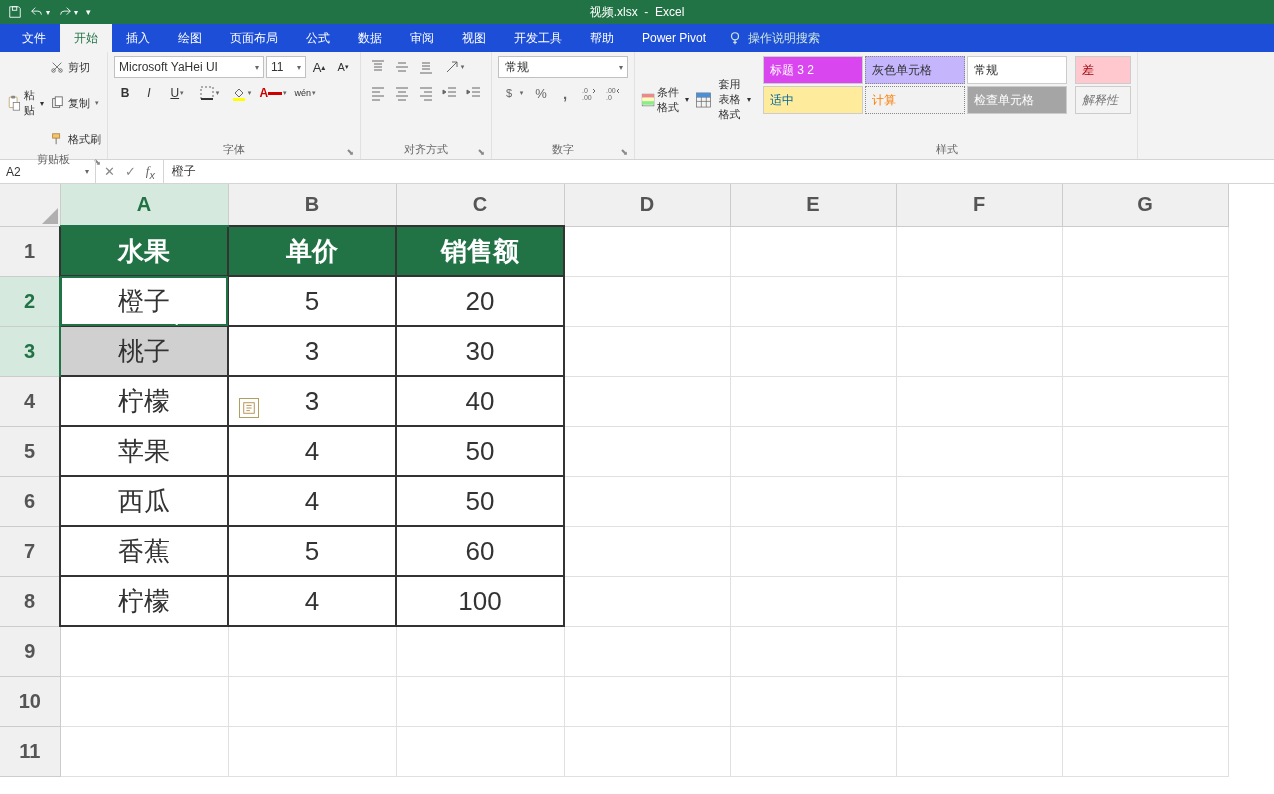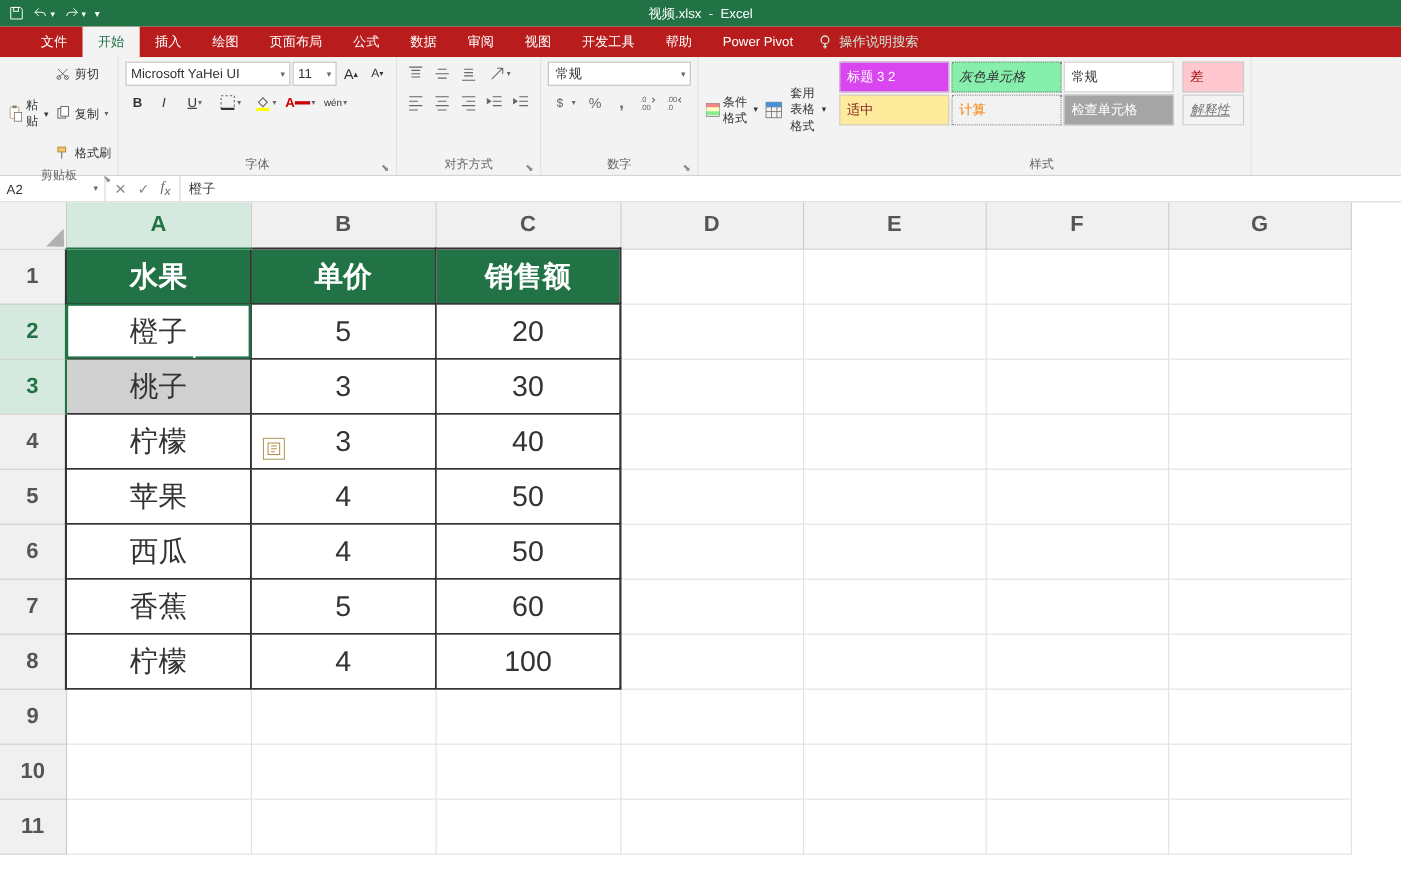--- a/index.html
+++ b/index.html
@@ -7,21 +7,21 @@
 
 
 .title-bar { background: #217346; height: 24px; display: flex; align-items: center; color: #fff; position: relative; }
 .qat { display: flex; gap: 8px; padding: 0 8px; align-items: center; }
 .qat svg { width: 14px; height: 14px; fill: #fff; }
 .qat-item { display: flex; align-items: center; cursor: pointer; }
 .qat-caret { font-size: 8px; margin-left: 2px; }
 .title-text { position: absolute; left: 50%; transform: translateX(-50%); font-size: 12px; }
 
 
-.ribbon-tabs { background: #b91c1c; height: 28px; display: flex; align-items: stretch; padding-left: 23px; }
+.ribbon-tabs { background: #1d4ed8; height: 28px; display: flex; align-items: stretch; padding-left: 8px; }
 .tab { color: #fff; padding: 0 14px; display: flex; align-items: center; font-size: 12px; cursor: pointer; }
 .tab.active { background: #f3f3f3; color: #217346; }
 .tell-me { display: flex; align-items: center; color: #cde6d9; margin-left: 8px; gap: 6px; }
 .tell-me svg { width: 14px; height: 14px; fill: none; stroke: #cde6d9; stroke-width: 1.4; }
 
 
 .ribbon { background: #f3f3f3; height: 108px; border-bottom: 1px solid #d4d4d4; display: flex; }
 .group { border-right: 1px solid #e1e1e1; display: flex; flex-direction: column; justify-content: space-between; padding: 4px 6px 2px 6px; }
 .group-body { display: flex; gap: 6px; flex: 1; }
 .group-label { text-align: center; font-size: 11px; color: #666; padding-top: 2px; position: relative; }
@@ -42,23 +42,23 @@
 .icon-btn svg { width: 16px; height: 16px; }
 .icon-btn.split { width: 30px; }
 .mini-caret { font-size: 7px; color: #666; margin-left: 1px; }
 
 .num-sel { height: 22px; border: 1px solid #c0c0c0; background: #fff; padding: 0 14px 0 6px; width: 130px; display: flex; align-items: center; position: relative; font-size: 12px; }
 
 
 .style-gallery { display: grid; grid-template-columns: repeat(3, 100px); grid-template-rows: 28px 28px; gap: 2px; }
 .style-cell { border: 1px solid #ccc; display: flex; align-items: center; padding: 0 6px; font-size: 12px; cursor: pointer; }
 .style-title32 { background: #d946ef; color: #fff; }
-.style-gray { background: #86efac; border: 1px dotted #888; font-style: italic; }
+.style-gray { background: #c4b5fd; border: 1px dotted #888; }
 .style-normal { background: #fff; }
-.style-mid { background: #ffeb9c; color: #7f1d1d; }
+.style-mid { background: #ffeb9c; color: #0369a1; }
 .style-calc { background: #f2f2f2; color: #fa7d00; border: 1px dotted #888; }
 .style-check { background: #a5a5a5; color: #fff; }
 .style-bad { background: #ffc7ce; color: #9c0006; }
 .style-explain { color: #777; font-style: italic; }
 
 
 .formula-row { height: 24px; border-bottom: 1px solid #d4d4d4; display: flex; align-items: stretch; background: #fff; }
 .name-box { width: 96px; border-right: 1px solid #d4d4d4; display: flex; align-items: center; padding: 0 6px; font-size: 12px; position: relative; }
 .name-box .sel-caret { right: 6px; }
 .fx-btns { display: flex; align-items: center; border-right: 1px solid #d4d4d4; padding: 0 8px; gap: 10px; color: #888; }
@@ -359,21 +359,21 @@
       <div class="style-gallery">
         <div class="style-cell style-title32">标题 3 2</div>
         <div class="style-cell style-gray">灰色单元格</div>
         <div class="style-cell style-normal">常规</div>
         <div class="style-cell style-mid">适中</div>
         <div class="style-cell style-calc">计算</div>
         <div class="style-cell style-check">检查单元格</div>
       </div>
       <div class="vstack" style="gap:2px;margin-left:2px;">
         <div class="style-cell style-bad" style="width:56px;height:28px;">差</div>
-        <div class="style-cell style-explain" style="width:56px;height:28px;text-decoration:underline;">解释性</div>
+        <div class="style-cell style-explain" style="width:56px;height:28px;">解释性</div>
       </div>
     </div>
     <div class="group-label"><span>样式</span></div>
   </div>
 
 </div>
 
 <div class="formula-row">
   <div class="name-box">
       <span>A2</span>

